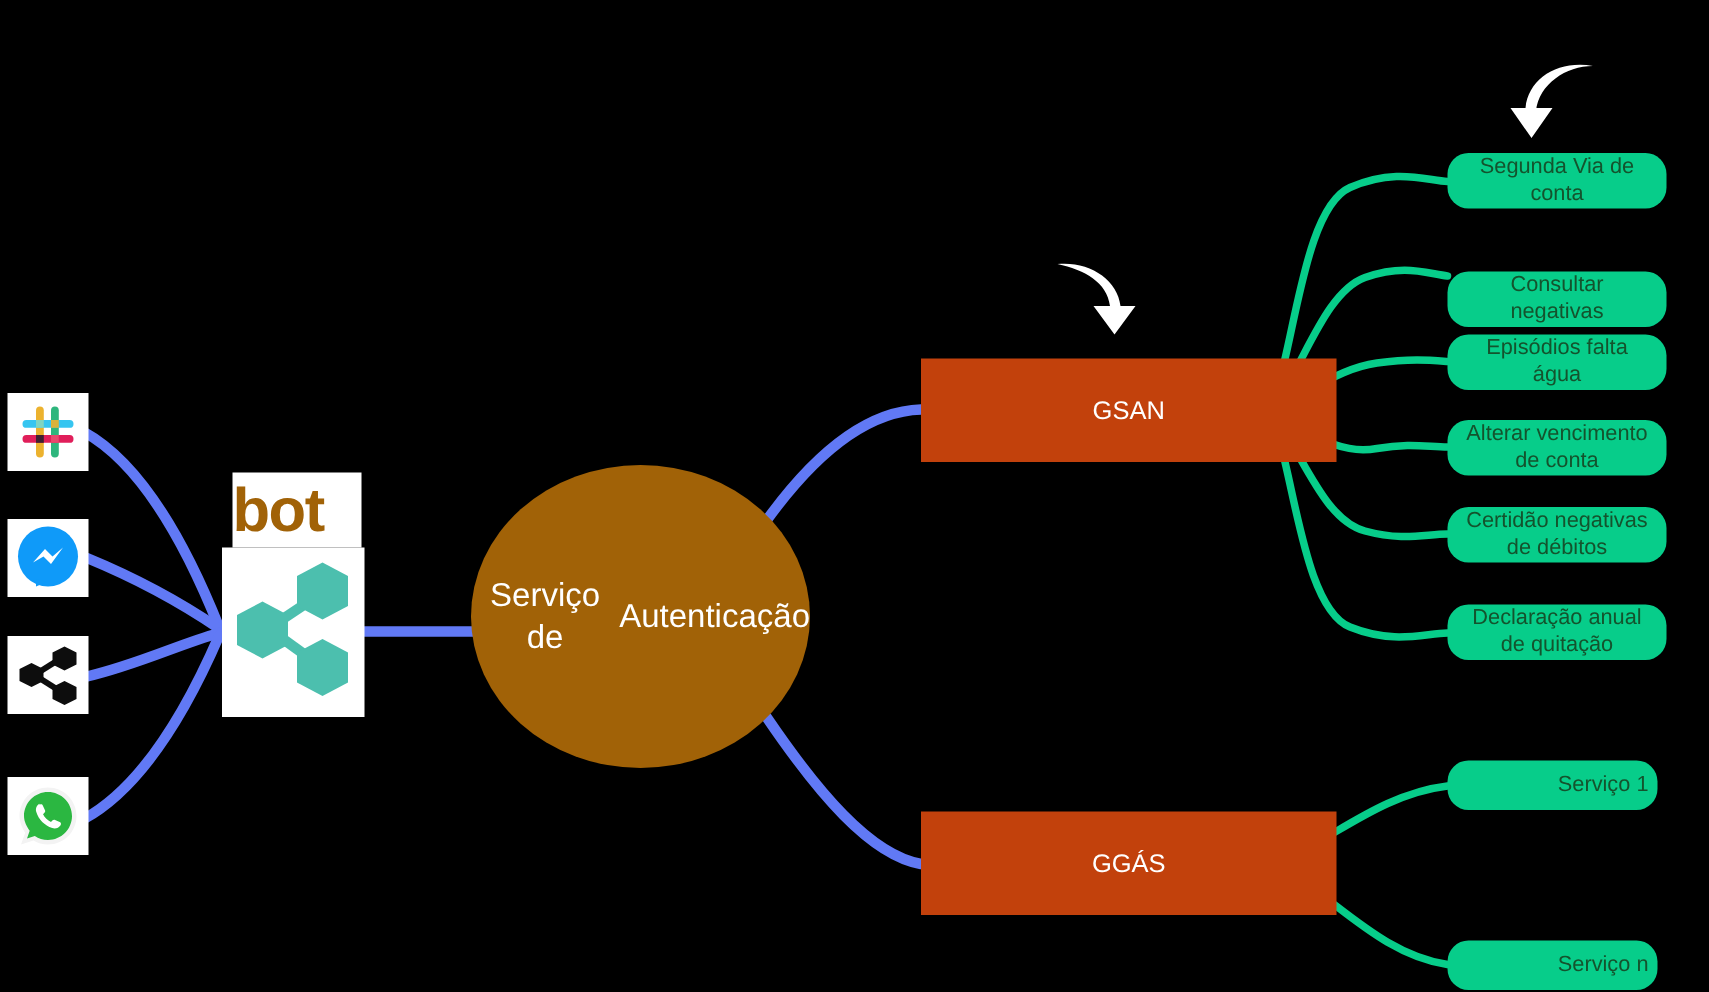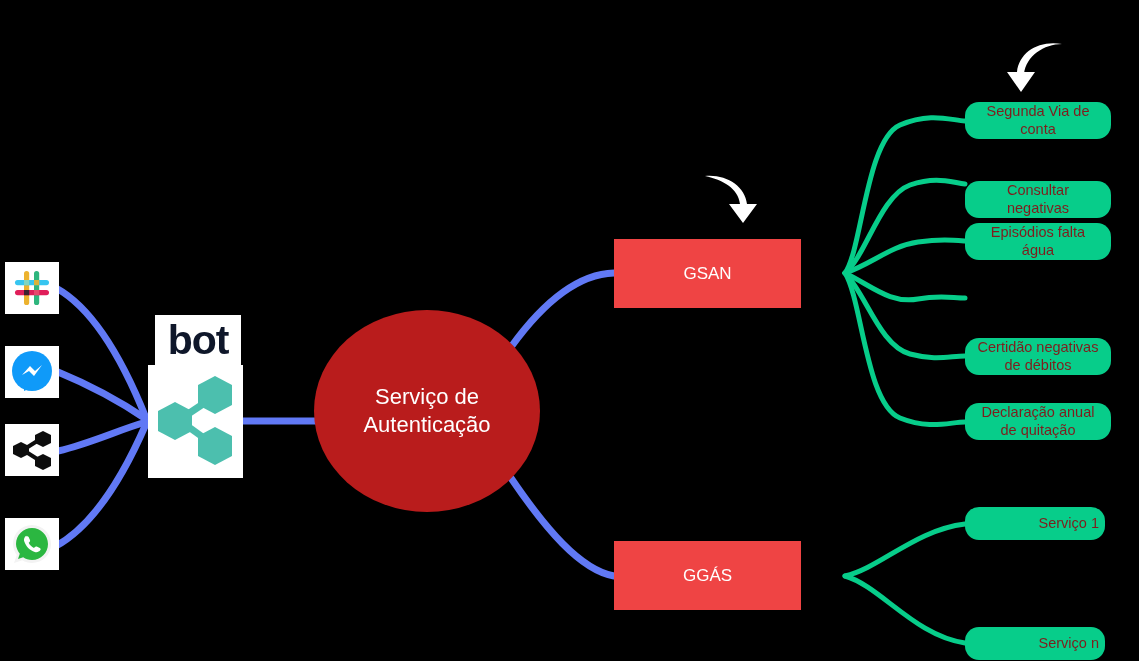--- a/index.html
+++ b/index.html
@@ -30,65 +30,64 @@
     background: #ffffff;
     display: flex; align-items: center; justify-content: center;
   }
   .chan svg { display: block; }
   
   .bot-word {
     position: absolute;
     left: 155px; top: 315px;
     width: 86px; height: 50px;
     background: #ffffff;
-    color: #0f172a;
+    color: #a16207;
     font-weight: bold;
     font-size: 41px;
     line-height: 50px;
-    text-align: center;
     letter-spacing: -1px;
   }
   .bot-tile {
     position: absolute;
     left: 148px; top: 365px;
     width: 95px; height: 113px;
     background: #ffffff;
     display: flex; align-items: center; justify-content: center;
   }
   
   .auth-circle {
     position: absolute;
     left: 314px; top: 310px;
     width: 226px; height: 202px;
     border-radius: 50%;
-    background: #b91c1c;
-    display: flex; flex-direction: column;
+    background: #a16207;
+    display: flex; flex-direction: row;
     align-items: center; justify-content: center;
     color: #ffffff;
     font-size: 22px;
     line-height: 1.28;
     text-align: center;
   }
   
   .sysbox {
     position: absolute;
-    width: 187px; height: 69px;
-    background: #ef4444;
+    width: 277px; height: 69px;
+    background: #c2410c;
     color: #ffffff;
     font-size: 17px;
     display: flex; align-items: center; justify-content: center;
   }
   #box-gsan { left: 614px; top: 239px; }
   #box-ggas { left: 614px; top: 541px; }
   
   .pill {
     position: absolute;
     background: #07cd8a;
     border-radius: 14px;
-    color: #7f1d1d;
+    color: #14532d;
     font-size: 14.5px;
     line-height: 1.22;
     text-align: center;
     display: flex; align-items: center; justify-content: center;
     padding: 0 6px;
   }
   .pill.gsan-leaf { left: 965px; width: 146px; height: 37px; }
   .pill.ggas-leaf { left: 965px; width: 140px; height: 33px; justify-content: flex-end; }
   
   .callout { position: absolute; }
@@ -222,20 +221,26 @@
       <span>Consultar</span><br>
       <span>negativas</span>
     </span>
   </div>
   <div class="pill gsan-leaf" style="top:223px;">
     <span>
       <span>Episódios falta</span><br>
       <span>água</span>
     </span>
   </div>
+  <div class="pill gsan-leaf" style="top:280px;">
+    <span>
+      <span>Alterar vencimento</span><br>
+      <span>de conta</span>
+    </span>
+  </div>
   <div class="pill gsan-leaf" style="top:338px;">
     <span>
       <span>Certidão negativas</span><br>
       <span>de débitos</span>
     </span>
   </div>
   <div class="pill gsan-leaf" style="top:403px;align-items:center;">
     <span>
       <span>Declaração anual</span><br>
       <span>de quitação</span>

